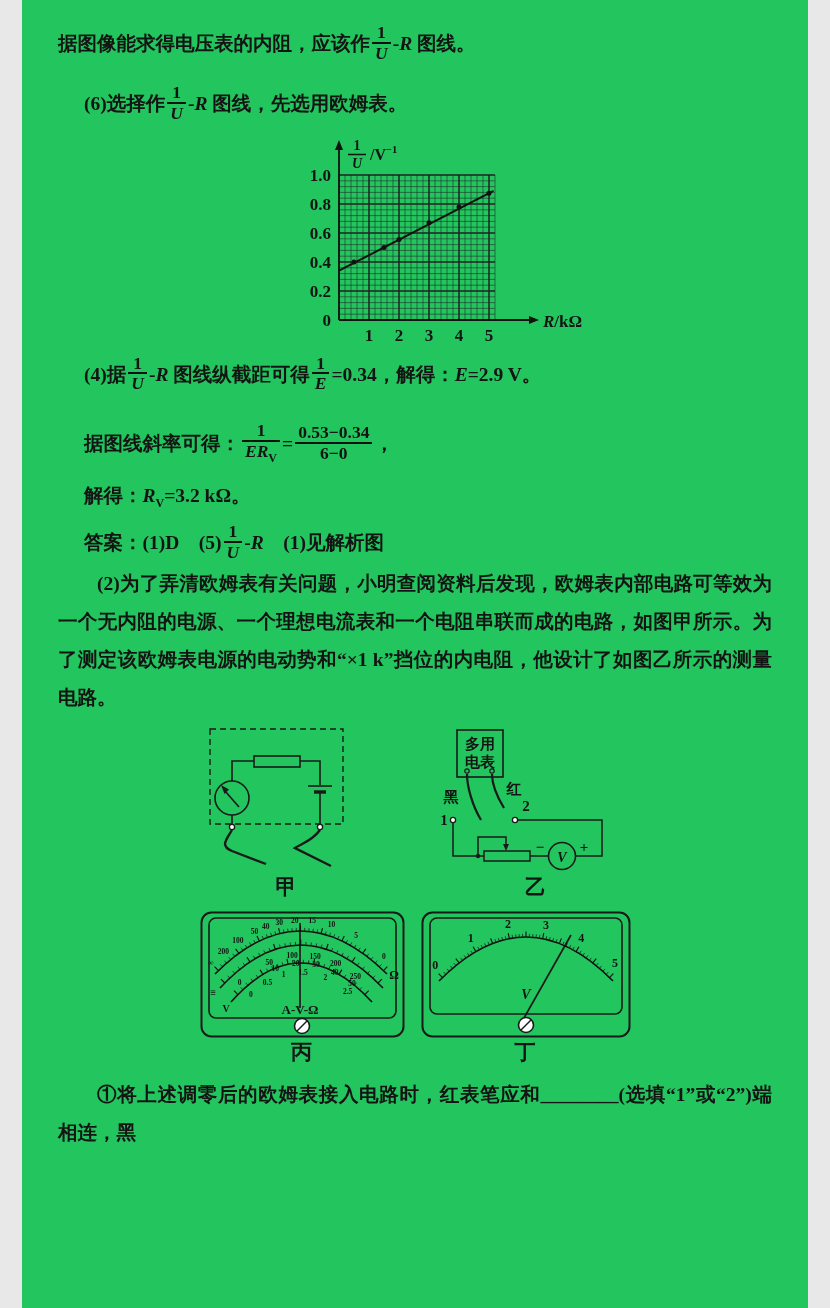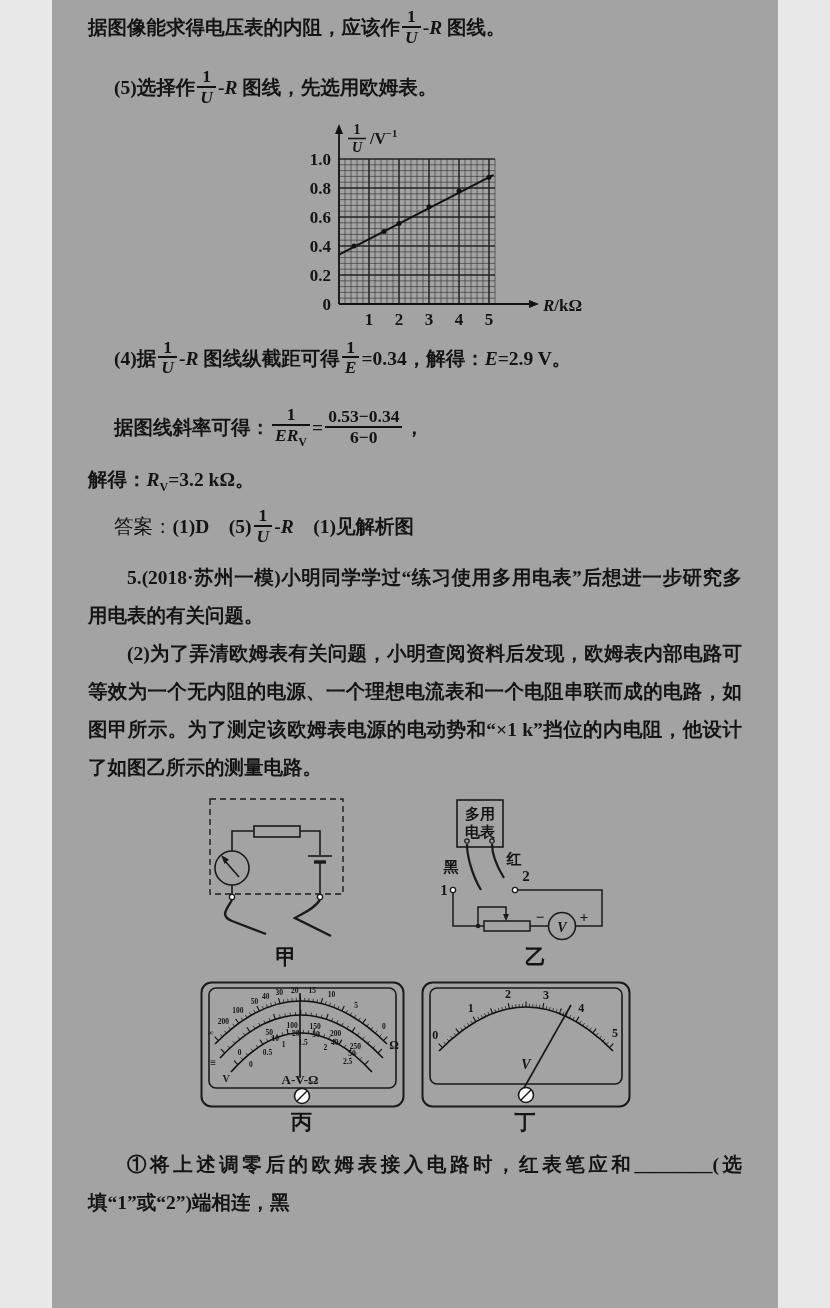--- a/index.html
+++ b/index.html
@@ -1,43 +1,43 @@
 <!DOCTYPE html>
 <html><head>
 <meta charset="utf-8">
 <style>
   html,body{margin:0;padding:0;background:#e8e8e8}
-  .page{position:relative;width:726px;height:1308px;margin:0 auto;background:#a3a3a3;color:#141414;
+  .page{position:relative;width:786px;height:1308px;margin:0 auto;background:#22c55e;color:#141414;
         font-family:"Liberation Serif","DejaVu Serif",serif;font-weight:bold;font-size:19.5px;
-        box-sizing:border-box;padding:2px 36px 0;overflow:hidden}
+        box-sizing:border-box;padding:18px 36px 0;overflow:hidden}
   .para{line-height:38px;text-align:justify;text-justify:inter-ideograph}
   .ind{text-indent:39px}
   .fline{line-height:1.25}
   .it{font-style:italic}
-  .bd{font-weight:400}
+  .bd{font-weight:700}
   .sb{font-size:12px;vertical-align:-5px}
   .frac{display:inline-block;vertical-align:middle;text-align:center;line-height:1.08;
         font-size:17.5px;margin:0 2px;transform:translateY(-3px)}
   .fnum{display:block;border-bottom:2px solid #111;padding:0 3px}
   .fden{display:block;padding:0 3px}
   .center{text-align:center}
   .figrow{display:flex;justify-content:center;align-items:flex-end;gap:52px;margin-top:6px}
   .figcol{display:flex;flex-direction:column;align-items:center}
   .figcap{font-size:21px;line-height:24px;margin-top:2px;letter-spacing:1px}
   .meterrow{display:flex;justify-content:center;align-items:flex-end;gap:16px;margin-top:12px}
   svg{display:block}
 </style>
 </head>
 <body>
 
 <div class="page">
 
   <div class="para fline" id="intro" style="margin-top:8px"><span>据图像能求得电压表的内阻，应该作</span><span class="frac"><span class="fnum"><span>1</span></span><span class="fden"><span class="it">U</span></span></span><span>-</span><span class="it">R</span><span> 图线。</span></div>
 
-  <div class="para fline" id="step3" style="margin-top:20px;margin-left:26px"><span>(5)选择作</span><span class="frac"><span class="fnum"><span>1</span></span><span class="fden"><span class="it">U</span></span></span><span>-</span><span class="it">R</span><span> 图线，先选用欧姆表。</span></div>
+  <div class="para fline" id="step3" style="margin-top:20px;margin-left:26px"><span>(6)选择作</span><span class="frac"><span class="fnum"><span>1</span></span><span class="fden"><span class="it">U</span></span></span><span>-</span><span class="it">R</span><span> 图线，先选用欧姆表。</span></div>
 
   <div id="graphwrap" class="center" style="margin-top:8px">
     <svg id="plot" width="300" height="214" viewBox="0 0 300 214" style="display:inline-block;margin-left:60px">
         <line x1="44" y1="41" x2="44" y2="186" stroke="#222" stroke-width="0.55"></line>
         <line x1="50" y1="41" x2="50" y2="186" stroke="#222" stroke-width="0.55"></line>
         <line x1="56" y1="41" x2="56" y2="186" stroke="#222" stroke-width="0.55"></line>
         <line x1="62" y1="41" x2="62" y2="186" stroke="#222" stroke-width="0.55"></line>
         <line x1="68" y1="41" x2="68" y2="186" stroke="#222" stroke-width="0.55"></line>
         <line x1="74" y1="41" x2="74" y2="186" stroke="#222" stroke-width="1.5"></line>
         <line x1="80" y1="41" x2="80" y2="186" stroke="#222" stroke-width="0.55"></line>
@@ -114,26 +114,25 @@
         <circle cx="134" cy="88.85" r="2.5" fill="#111"></circle>
         <circle cx="164" cy="72.89999999999999" r="2.5" fill="#111"></circle>
         <circle cx="194" cy="59.125" r="2.5" fill="#111"></circle>
       </svg>
   </div>
 
   <div class="para fline" id="step4" style="margin-top:4px;margin-left:26px"><span>(4)据</span><span class="frac"><span class="fnum"><span>1</span></span><span class="fden"><span class="it">U</span></span></span><span>-</span><span class="it">R</span><span> 图线纵截距可得</span><span class="frac"><span class="fnum"><span>1</span></span><span class="fden"><span class="it">E</span></span></span><span>=0.34，解得：</span><span class="it">E</span><span>=2.9 V。</span></div>
 
   <div class="para fline" id="slope" style="margin-top:28px;margin-left:26px"><span>据图线斜率可得：</span><span class="frac"><span class="fnum"><span>1</span></span><span class="fden"><span class="it">ER</span><span class="sb">V</span></span></span><span>=</span><span class="frac"><span class="fnum"><span>0.53−0.34</span></span><span class="fden"><span>6−0</span></span></span><span>，</span></div>
 
-  <div class="para fline" id="solve" style="margin-top:16px;"><span>解得：</span><span class="it">R</span><span class="sb">V</span><span>=3.2 kΩ。</span></div>
+  <div class="para fline" id="solve" style="margin-top:16px;margin-left:26px"><span>解得：</span><span class="it">R</span><span class="sb">V</span><span>=3.2 kΩ。</span></div>
 
   <div class="para fline" id="answer" style="margin-top:14px;margin-left:26px"><span class="bd">答案：</span><span>(1)D　(5)</span><span class="frac"><span class="fnum"><span>1</span></span><span class="fden"><span class="it">U</span></span></span><span>-</span><span class="it">R</span><span>　(1)见解析图</span></div>
 
 
-  <div class="para ind" id="q5" style="margin-top:10px"><span>5.(2018·苏州一模)小明同学学过“练习使用多用电表”后想进一步研究多用电表的有关问题。</span></div>
 
 
   <div class="para ind" id="p2"><span>(2)为了弄清欧姆表有关问题，小明查阅资料后发现，欧姆表内部电路可等效为一个无内阻的电源、一个理想电流表和一个电阻串联而成的电路，如图甲所示。为了测定该欧姆表电源的电动势和“×1 k”挡位的内电阻，他设计了如图乙所示的测量电路。</span></div>
 
   <div class="figrow">
     <div class="figcol">
       <svg width="190" height="150" viewBox="0 0 190 150">
         <g stroke="#1a1a1a" fill="none">
           <rect x="18" y="6" width="133" height="95" stroke-width="1.4" stroke-dasharray="6 4"></rect>
           <rect x="62" y="33" width="46" height="11" stroke-width="1.6"></rect>

